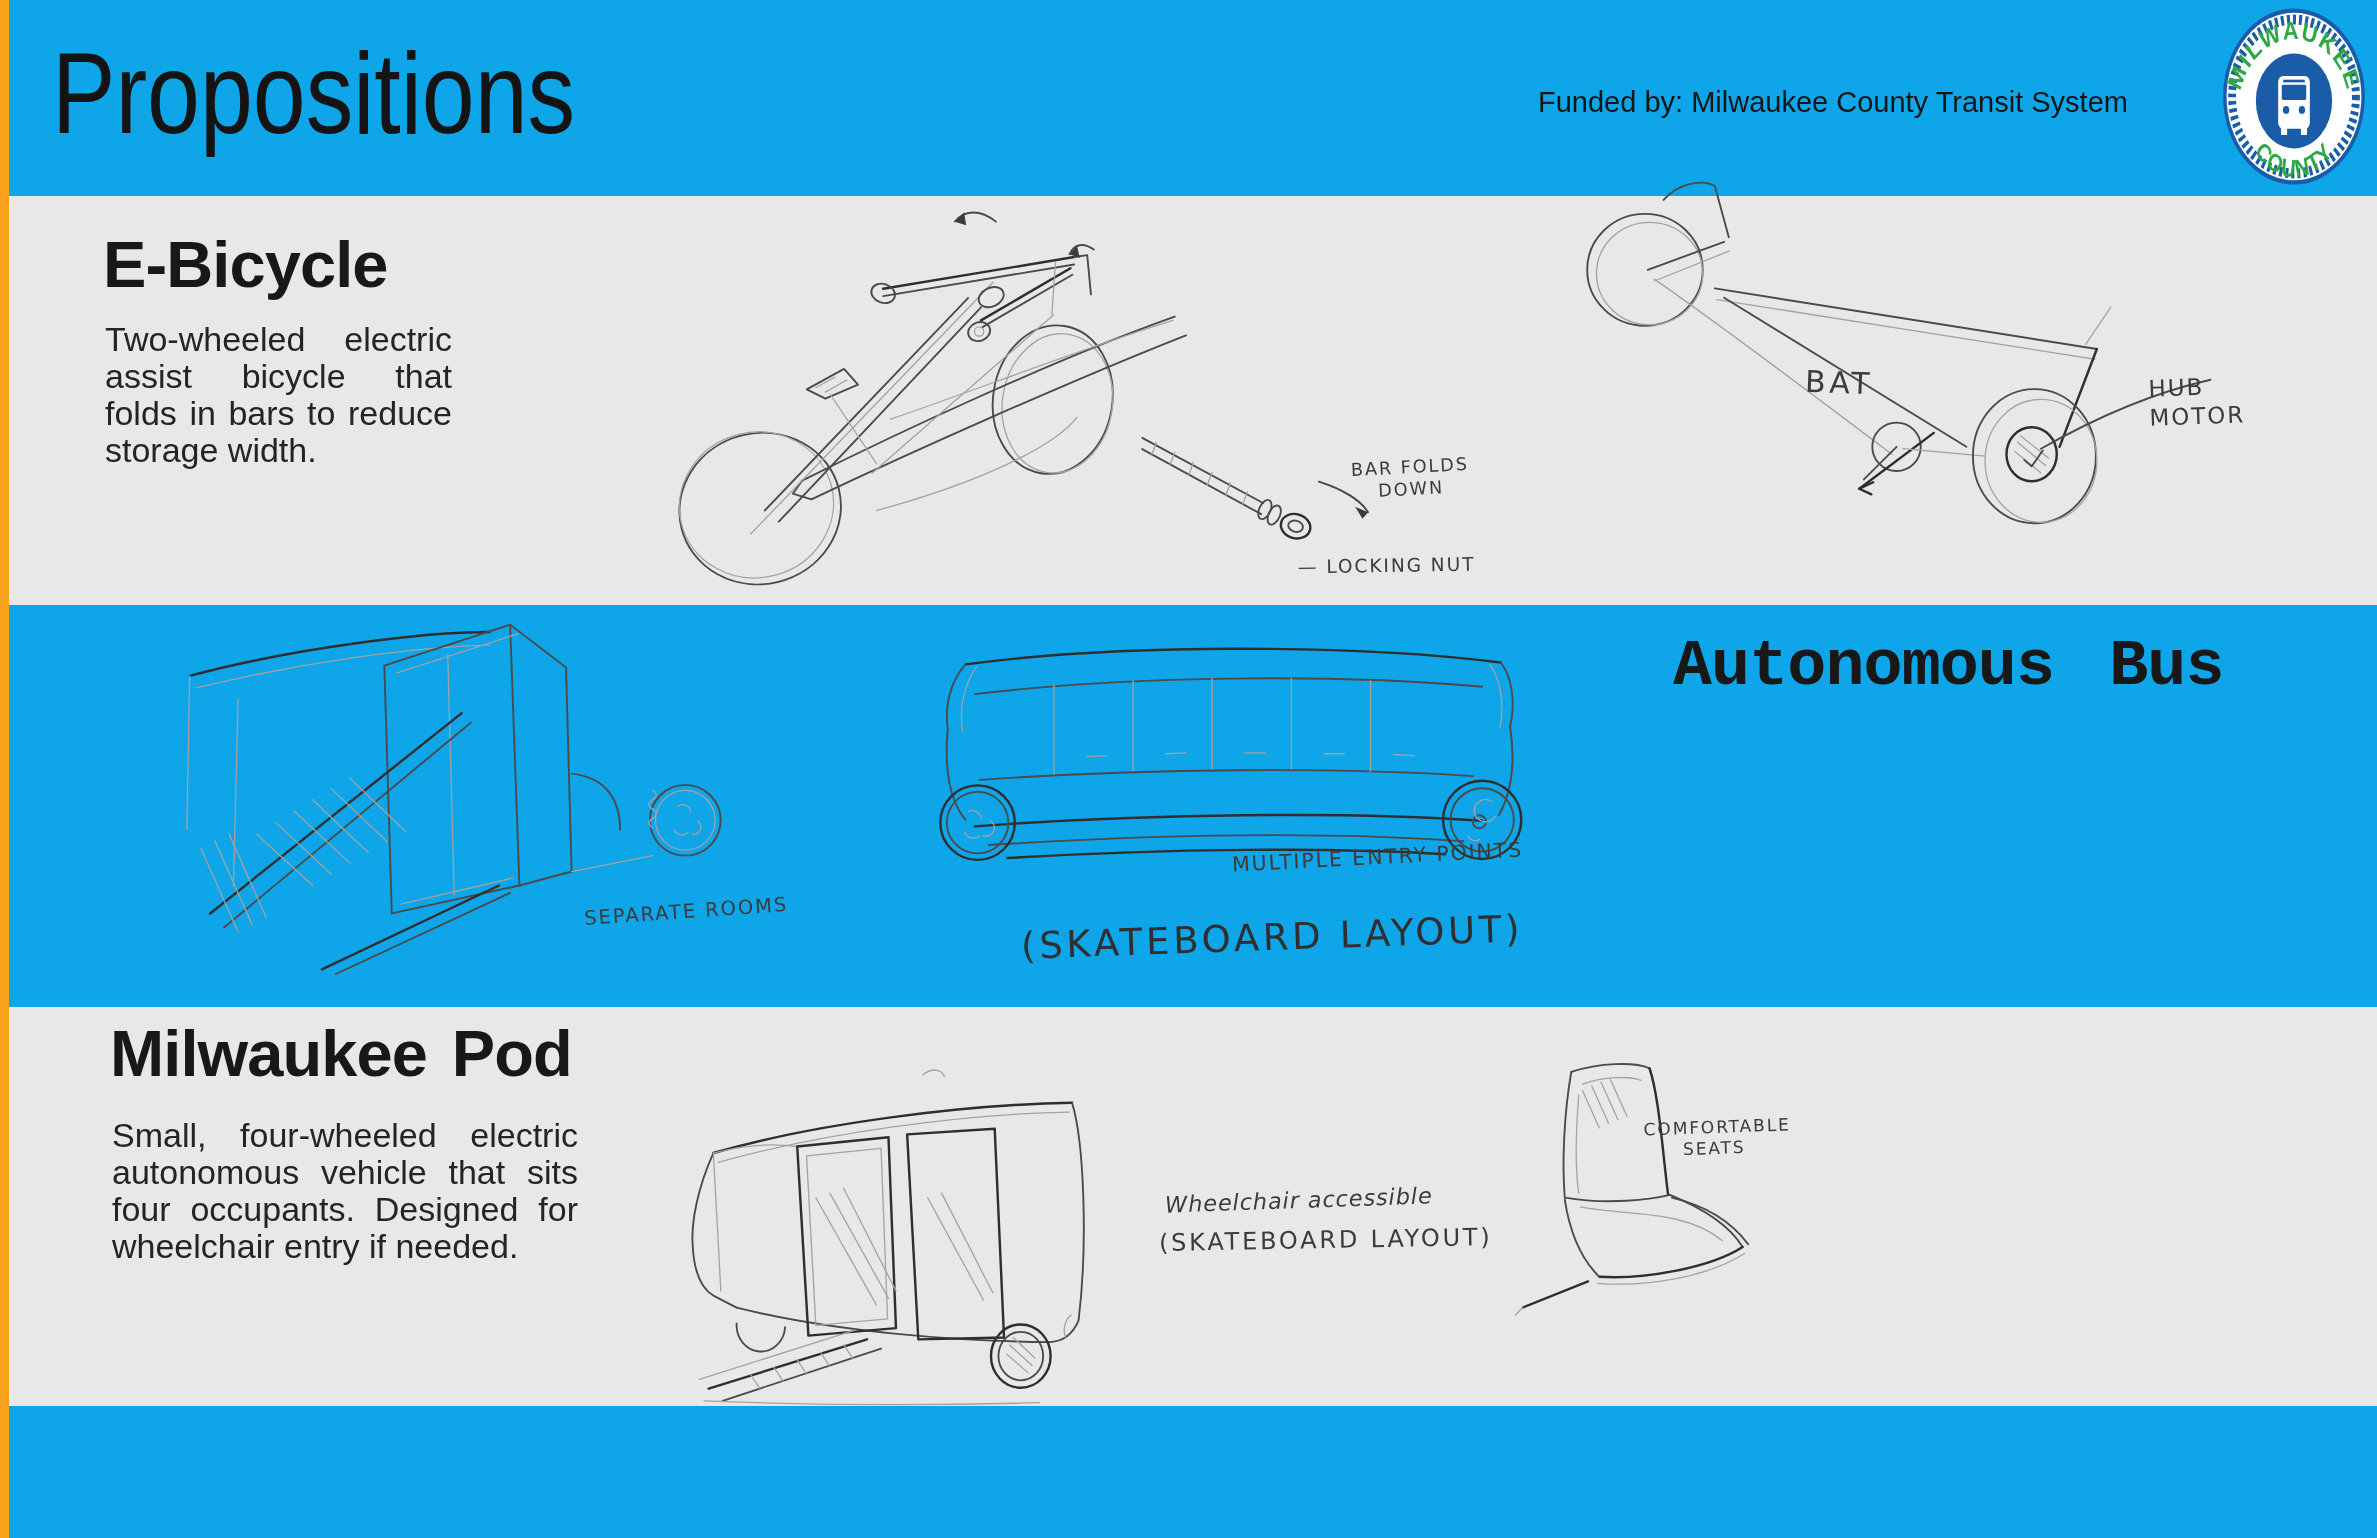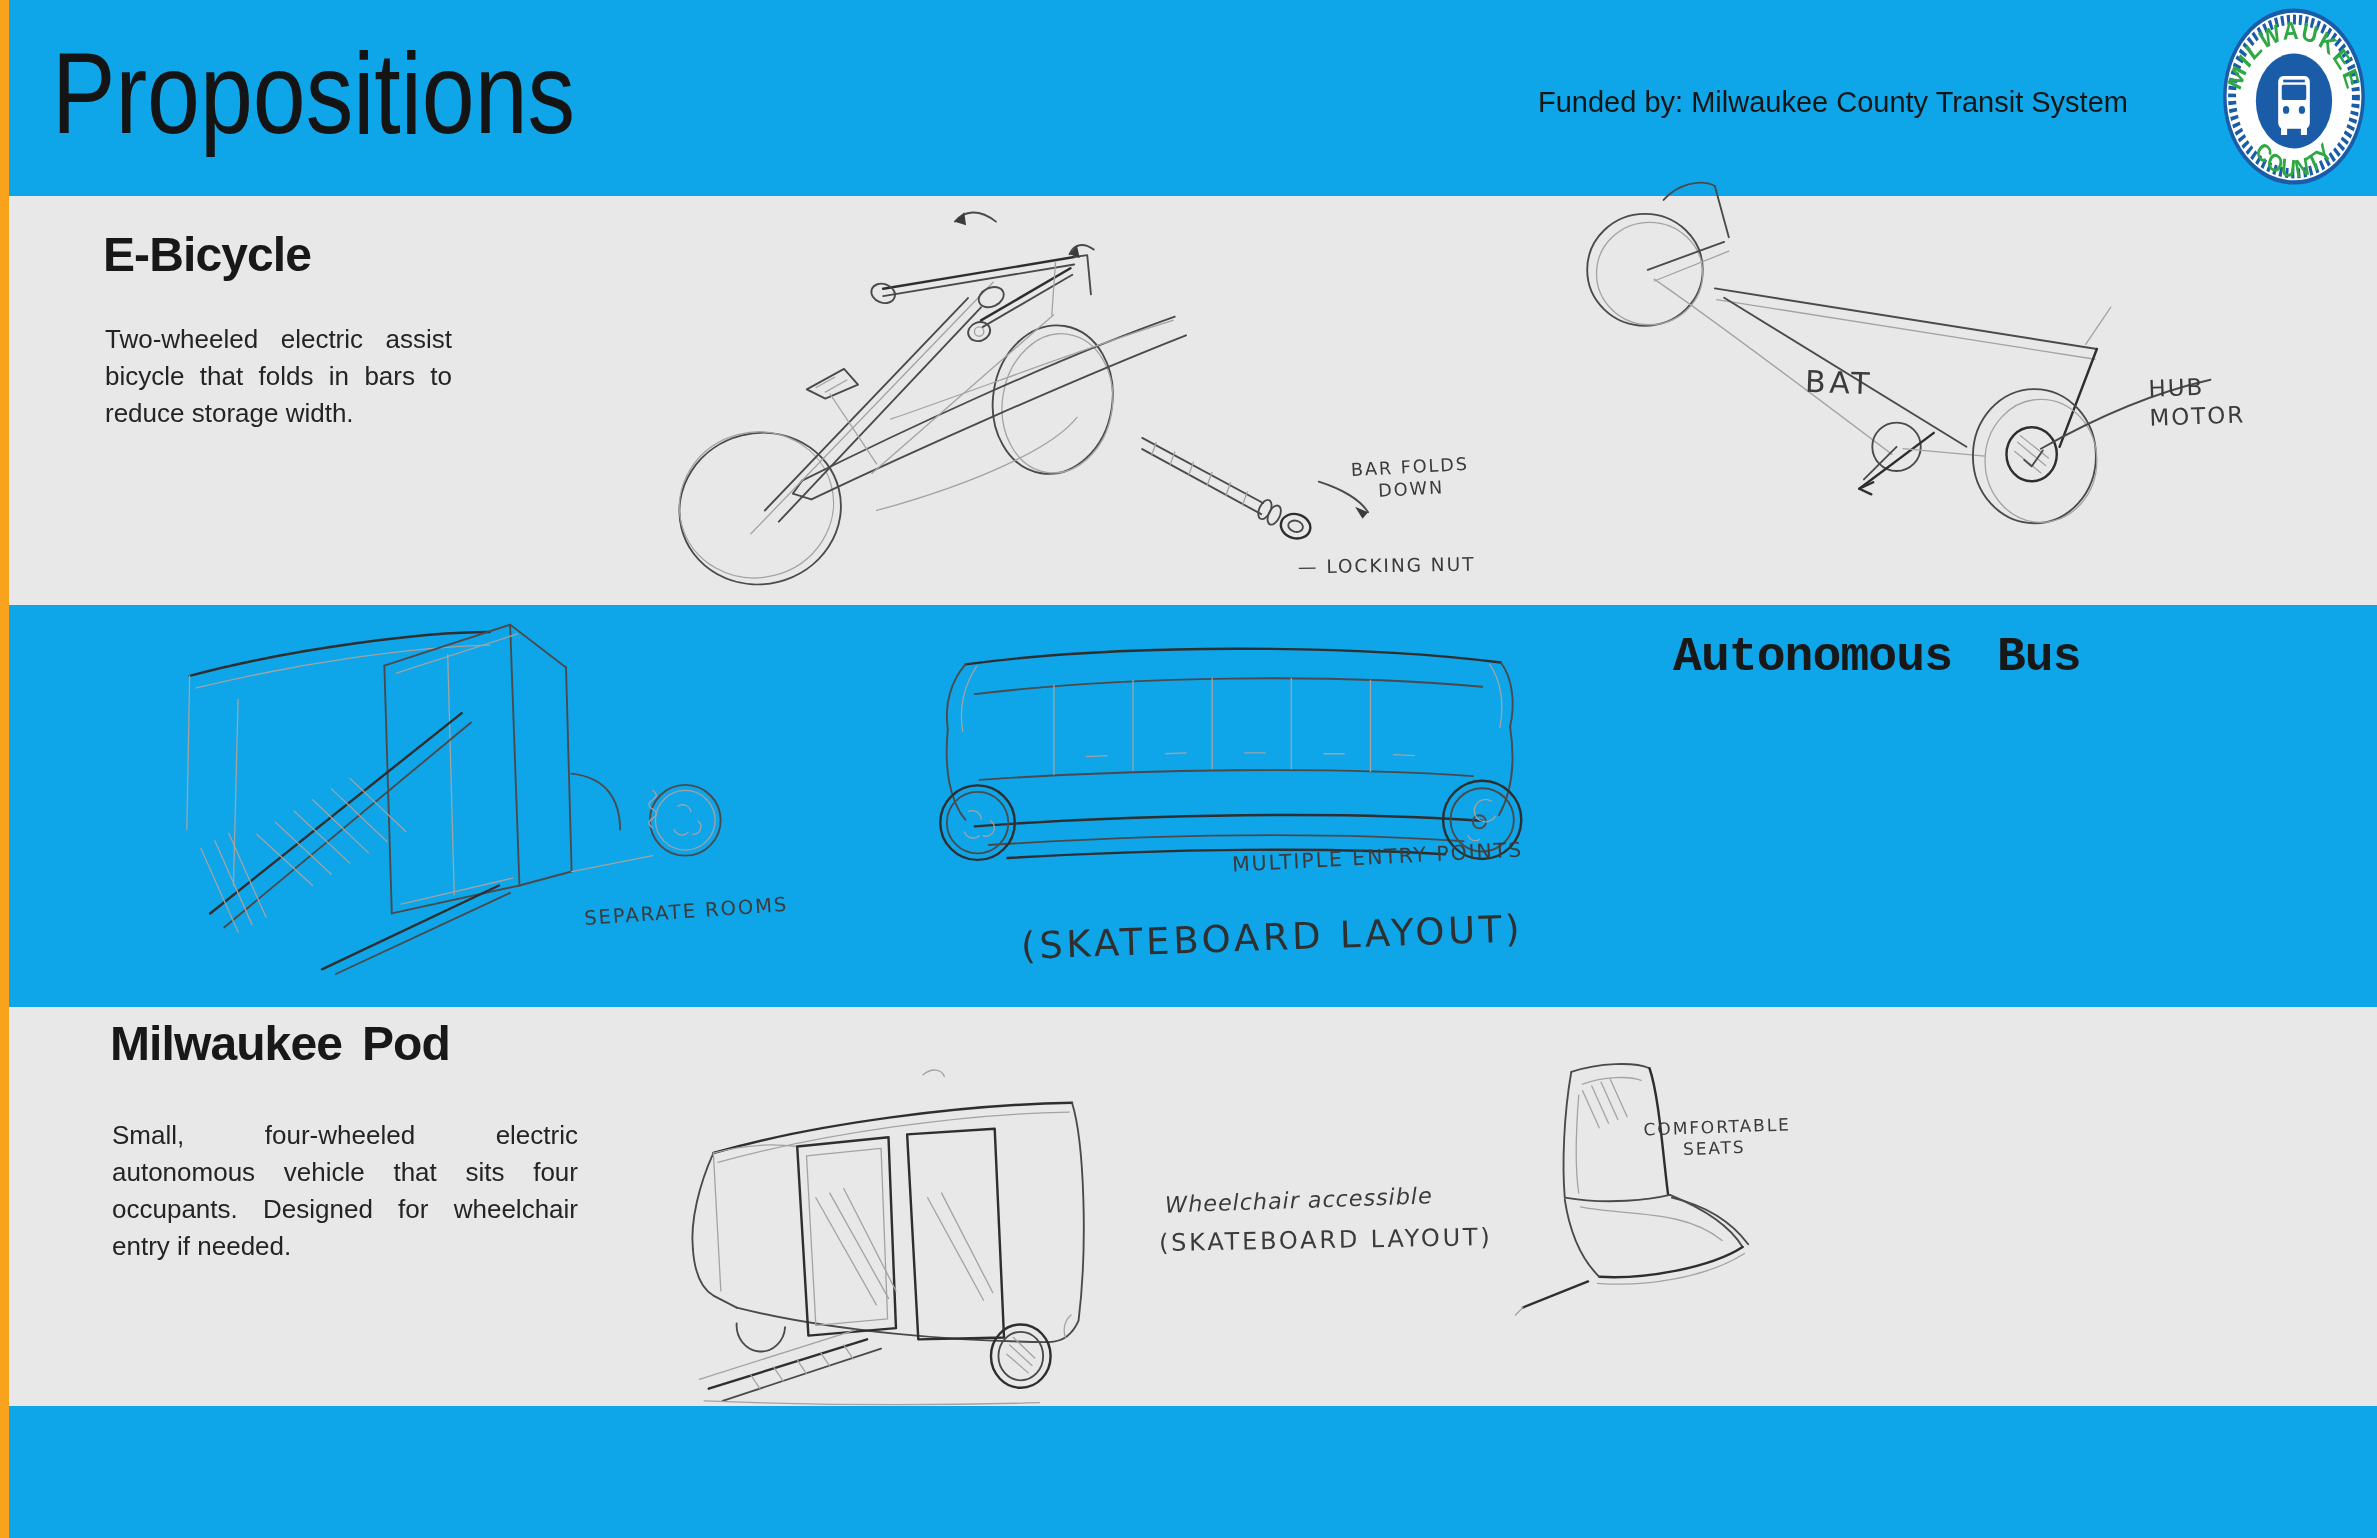--- a/index.html
+++ b/index.html
@@ -6,25 +6,25 @@
   .page{position:relative;width:2377px;height:1538px;background:#0ea5e9;overflow:hidden;
         font-family:"Liberation Sans",sans-serif;color:#1c1c1c;}
   .accent-stripe{position:absolute;left:0;top:0;width:9.3px;height:1538px;background:#F9A21C;z-index:5;}
   .band{position:absolute;left:0;width:2377px;background:#E8E8E8;}
   .band-1{top:196px;height:409px;}
   .band-3{top:1007px;height:399px;}
   .title{position:absolute;left:52px;top:28px;margin:0;font-size:97px;font-weight:400;
          letter-spacing:0px;color:#141414;transform:scale(.98,1.18);transform-origin:left top;}
   .funded{position:absolute;left:1538px;top:86px;width:615px;text-align:left;font-size:29px;color:#161616;}
   .logo-wrap{position:absolute;left:2222px;top:6.5px;width:144px;height:179px;}
-  .heading{position:absolute;margin:0;font-weight:700;font-size:48px;letter-spacing:-0.9px;color:#181818;}
+  .heading{position:absolute;margin:0;font-weight:700;font-size:65px;letter-spacing:-0.9px;color:#181818;}
   .h-ebike{left:103px;top:227px;}
   .h-bus{left:1673px;top:630px;word-spacing:17px;font-family:Liberation Mono, monospace;}
   .h-pod{left:110px;top:1016px;word-spacing:7.5px;}
-  .body-text{position:absolute;font-size:26px;line-height:37px;text-align:justify;color:#242424;}
+  .body-text{position:absolute;font-size:34px;line-height:37px;text-align:justify;color:#242424;}
   .t-ebike{left:105px;top:321px;width:347px;}
   .t-bus{left:1676px;top:720px;width:459px;}
   .t-pod{left:112px;top:1117px;width:466px;}
   .hand{position:absolute;font-family:"DejaVu Sans",sans-serif;color:#3b3b3b;
         white-space:pre-line;letter-spacing:1.9px;line-height:1.25;}
   .sk-svg{position:absolute;overflow:visible;}
   .sk-svg path,.sk-svg ellipse,.sk-svg circle,.sk-svg line{fill:none;stroke:#4a4a4a;
         stroke-width:2;stroke-linecap:round;stroke-linejoin:round;}
   .sk-svg .lt{stroke:#a3a3a3;stroke-width:1.4;}
   .sk-svg .dk{stroke:#2e2e2e;stroke-width:2.6;}

